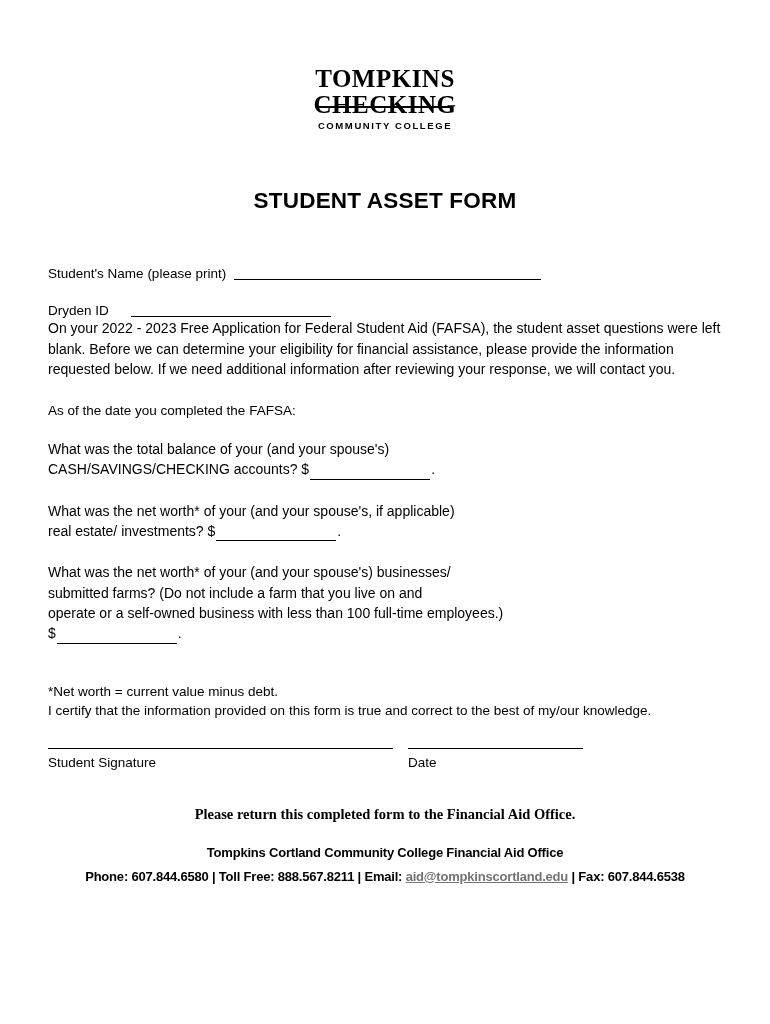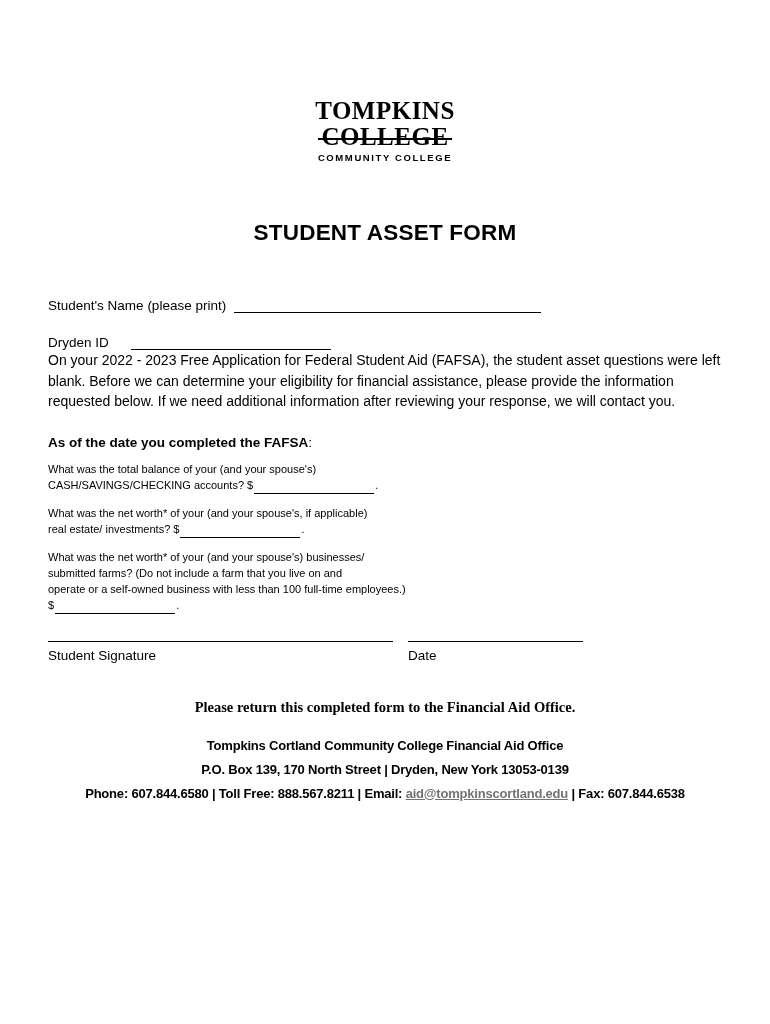--- a/index.html
+++ b/index.html
@@ -18,21 +18,21 @@
   .page {
     width: 770px;
     height: 1024px;
     box-sizing: border-box;
     padding: 0 48px;
     position: relative;
   }
 
   
   .logo-block {
-    margin-top: 98px;
+    margin-top: 66px;
     text-align: center;
     line-height: 1;
   }
   .logo-inner {
     display: inline-block;
     text-align: center;
     position: relative;
   }
   .logo-line1 {
     font-family: "Liberation Serif", serif;
@@ -71,21 +71,20 @@
     text-align: center;
     font-size: 22.5px;
     font-weight: bold;
     margin-top: 56px;
     letter-spacing: 0.2px;
   }
 
   
   .field-row {
     display: flex;
-    align-items: flex-end;
     font-size: 13.5px;
     margin-top: 0;
   }
   .field-label {
     white-space: nowrap;
   }
   .rule {
     border-bottom: 1px solid #000;
     height: 13px;
     margin-left: 8px;
@@ -96,23 +95,23 @@
   .row-name { margin-top: 52px; }
   .row-id { margin-top: 22px; }
 
   
   p.body {
     font-size: 14px;
     line-height: 1.45;
     margin: 0;
   }
   .para-intro { margin-top: 34px; }
-  .bold-lead { font-weight: bold; }
+  .bold-lead { font-weight: normal; }
   .asof { margin-top: 24px; font-size: 13.5px; }
-  .q { margin-top: 12px; font-size: 11px; line-height: 1.45; }
+  .q { margin-top: 21px; font-size: 14px; line-height: 1.45; }
   .blank-inline {
     display: inline-block;
     width: 120px;
     border-bottom: 1px solid #000;
     height: 12px;
     vertical-align: bottom;
     margin: 0 1px;
   }
   .note { margin-top: 38px; font-size: 13.5px; line-height: 1.45; }
 
@@ -175,21 +174,21 @@
 </style>
 </head>
 <body>
 
 <div class="page">
 
   <div class="logo-block">
     <div class="logo-inner">
       <div class="logo-line1">TOMPKINS</div>
       <div class="logo-line2">
-        <span>COLLEGE</span>
+        <span>CHECKING</span>
         <span class="strike"></span>
       </div>
       <div class="logo-line3">COMMUNITY COLLEGE</div>
     </div>
   </div>
 
   <div class="doc-title">STUDENT ASSET FORM</div>
 
   <div class="field-row row-name">
     <span class="field-label">Student's Name (please print)</span>
@@ -223,33 +222,36 @@
 
   <div class="q">
     <div>What was the net worth* of your (and your spouse's) businesses/</div>
     <div>submitted farms? (Do not include a farm that you live on and</div>
     <div>operate or a self-owned business with less than 100 full-time employees.)</div>
     <div>
       <span>$</span><span class="blank-inline"></span><span>.</span>
     </div>
   </div>
 
+  <div class="note">
+    <div>*Net worth = current value minus debt.</div>
+    <div>I certify that the information provided on this form is true and correct to the best of my/our knowledge.</div>
+  </div>
 
 
   <div class="sig-rules">
     <span class="sig-rule-1"></span>
     <span class="sig-rule-2"></span>
   </div>
   <div class="sig-labels">
     <span class="sig-label-1">Student Signature</span>
     <span>Date</span>
   </div>
 
   <div class="footer">
     <div class="footer-return">Please return this completed form to the Financial Aid Office.</div>
     <div class="footer-office">Tompkins Cortland Community College Financial Aid Office</div>
-    <div class="footer-address">P.O. Box 139, 170 North Street | Dryden, New York 13053-0139</div>
     <div class="footer-phone">
       <span>Phone: 607.844.6580 | Toll Free: 888.567.8211 | Email: </span><a href="#">aid@tompkinscortland.edu</a><span> | Fax: 607.844.6538</span>
     </div>
   </div>
 
 </div>
 
 </body></html>

